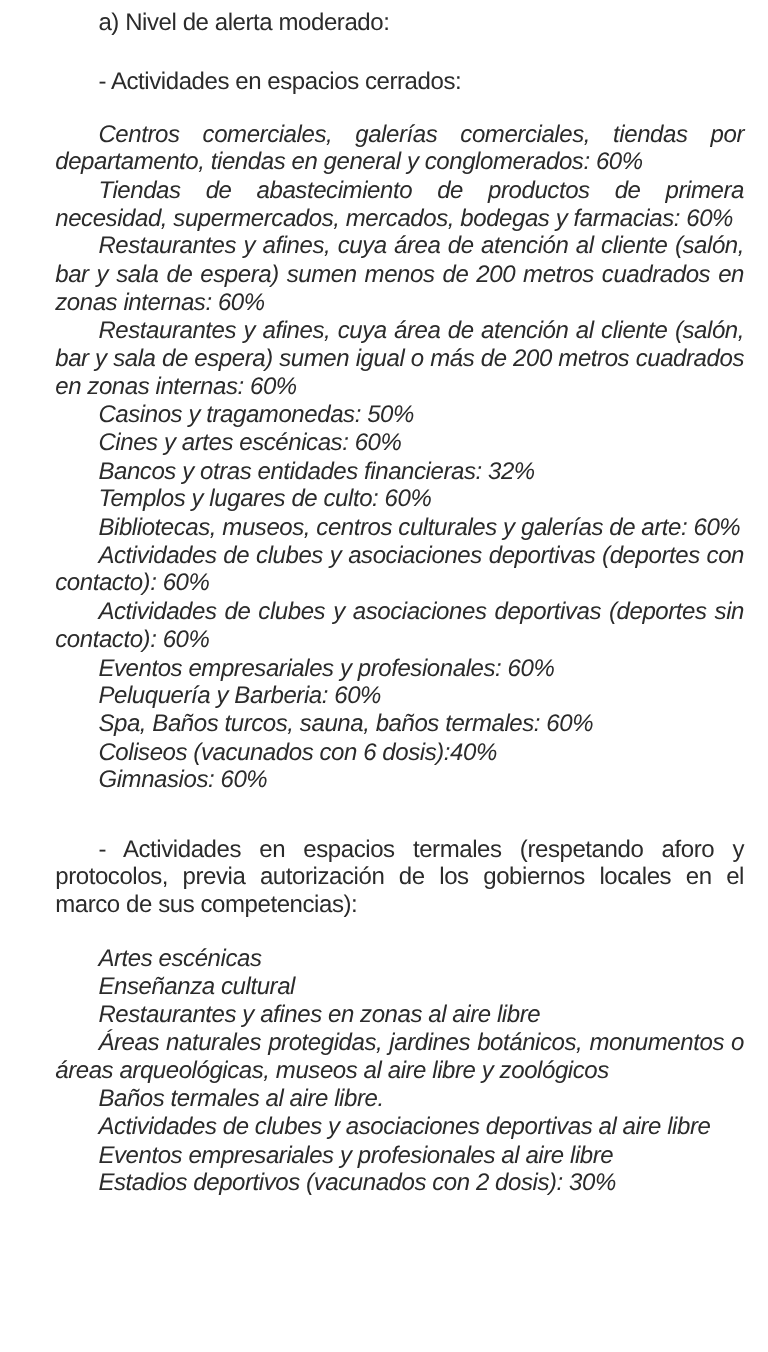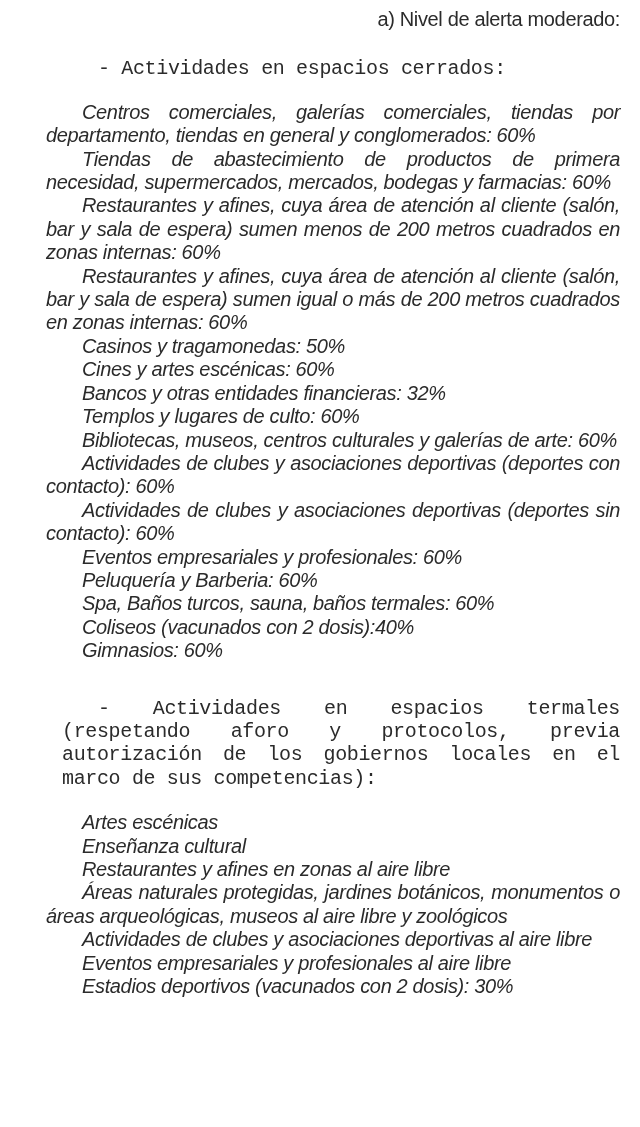--- a/index.html
+++ b/index.html
@@ -6,22 +6,22 @@
     body {
       width: 640px; height: 1127px; overflow: hidden;
       font-family: "Liberation Sans", sans-serif;
       color: #2b2b2b;
       font-size: 20px;
       line-height: 23.4px;
       letter-spacing: -0.35px;
       position: relative;
     }
     .doc { position: absolute; left: 46px; top: 8px; width: 574px; }
-    .heading { margin: 0 0 26px 0; text-indent: 36px; text-align: right; }
-    .subheading { margin: 0 0 20px 16px; text-indent: 36px; text-align: justify; text-align-last: left; font-family: Liberation Mono, monospace; }
+    .heading { margin: 0 0 26px 0; text-indent: 36px; }
+    .subheading { margin: 0 0 20px 0; text-indent: 36px; text-align: justify; text-align-last: left; }
     .items { margin: 0; padding: 0; list-style: none; font-style: italic; }
     .items li { text-indent: 36px; text-align: justify; text-align-last: left; }
     .gap-after-closed { height: 34px; }
     .section-open .subheading { margin-bottom: 21px; }
   </style>
 </head>
 <body>
 
 <div class="doc">
   <p class="heading">a) Nivel de alerta moderado:</p>
@@ -36,32 +36,33 @@
       <li>Casinos y tragamonedas: 50%</li>
       <li>Cines y artes escénicas: 60%</li>
       <li>Bancos y otras entidades financieras: 32%</li>
       <li>Templos y lugares de culto: 60%</li>
       <li>Bibliotecas, museos, centros culturales y galerías de arte: 60%</li>
       <li>Actividades de clubes y asociaciones deportivas (deportes con contacto): 60%</li>
       <li>Actividades de clubes y asociaciones deportivas (deportes sin contacto): 60%</li>
       <li>Eventos empresariales y profesionales: 60%</li>
       <li>Peluquería y Barberia: 60%</li>
       <li>Spa, Baños turcos, sauna, baños termales: 60%</li>
-      <li>Coliseos (vacunados con 2 dosis):40%</li>
+      <li>Coliseos (vacunados con 6 dosis):40%</li>
       <li>Gimnasios: 60%</li>
     </ul>
   </section>
 
   <div class="gap-after-closed"></div>
 
   <section class="section-open">
     <p class="subheading">- Actividades en espacios termales (respetando aforo y protocolos, previa autorización de los gobiernos locales en el marco de sus competencias):</p>
     <ul class="items">
       <li>Artes escénicas</li>
       <li>Enseñanza cultural</li>
       <li>Restaurantes y afines en zonas al aire libre</li>
       <li>Áreas naturales protegidas, jardines botánicos, monumentos o áreas arqueológicas, museos al aire libre y zoológicos</li>
+      <li>Baños termales al aire libre.</li>
       <li>Actividades de clubes y asociaciones deportivas al aire libre</li>
       <li>Eventos empresariales y profesionales al aire libre</li>
       <li>Estadios deportivos (vacunados con 2 dosis): 30%</li>
     </ul>
   </section>
 </div>
 
 </body></html>

